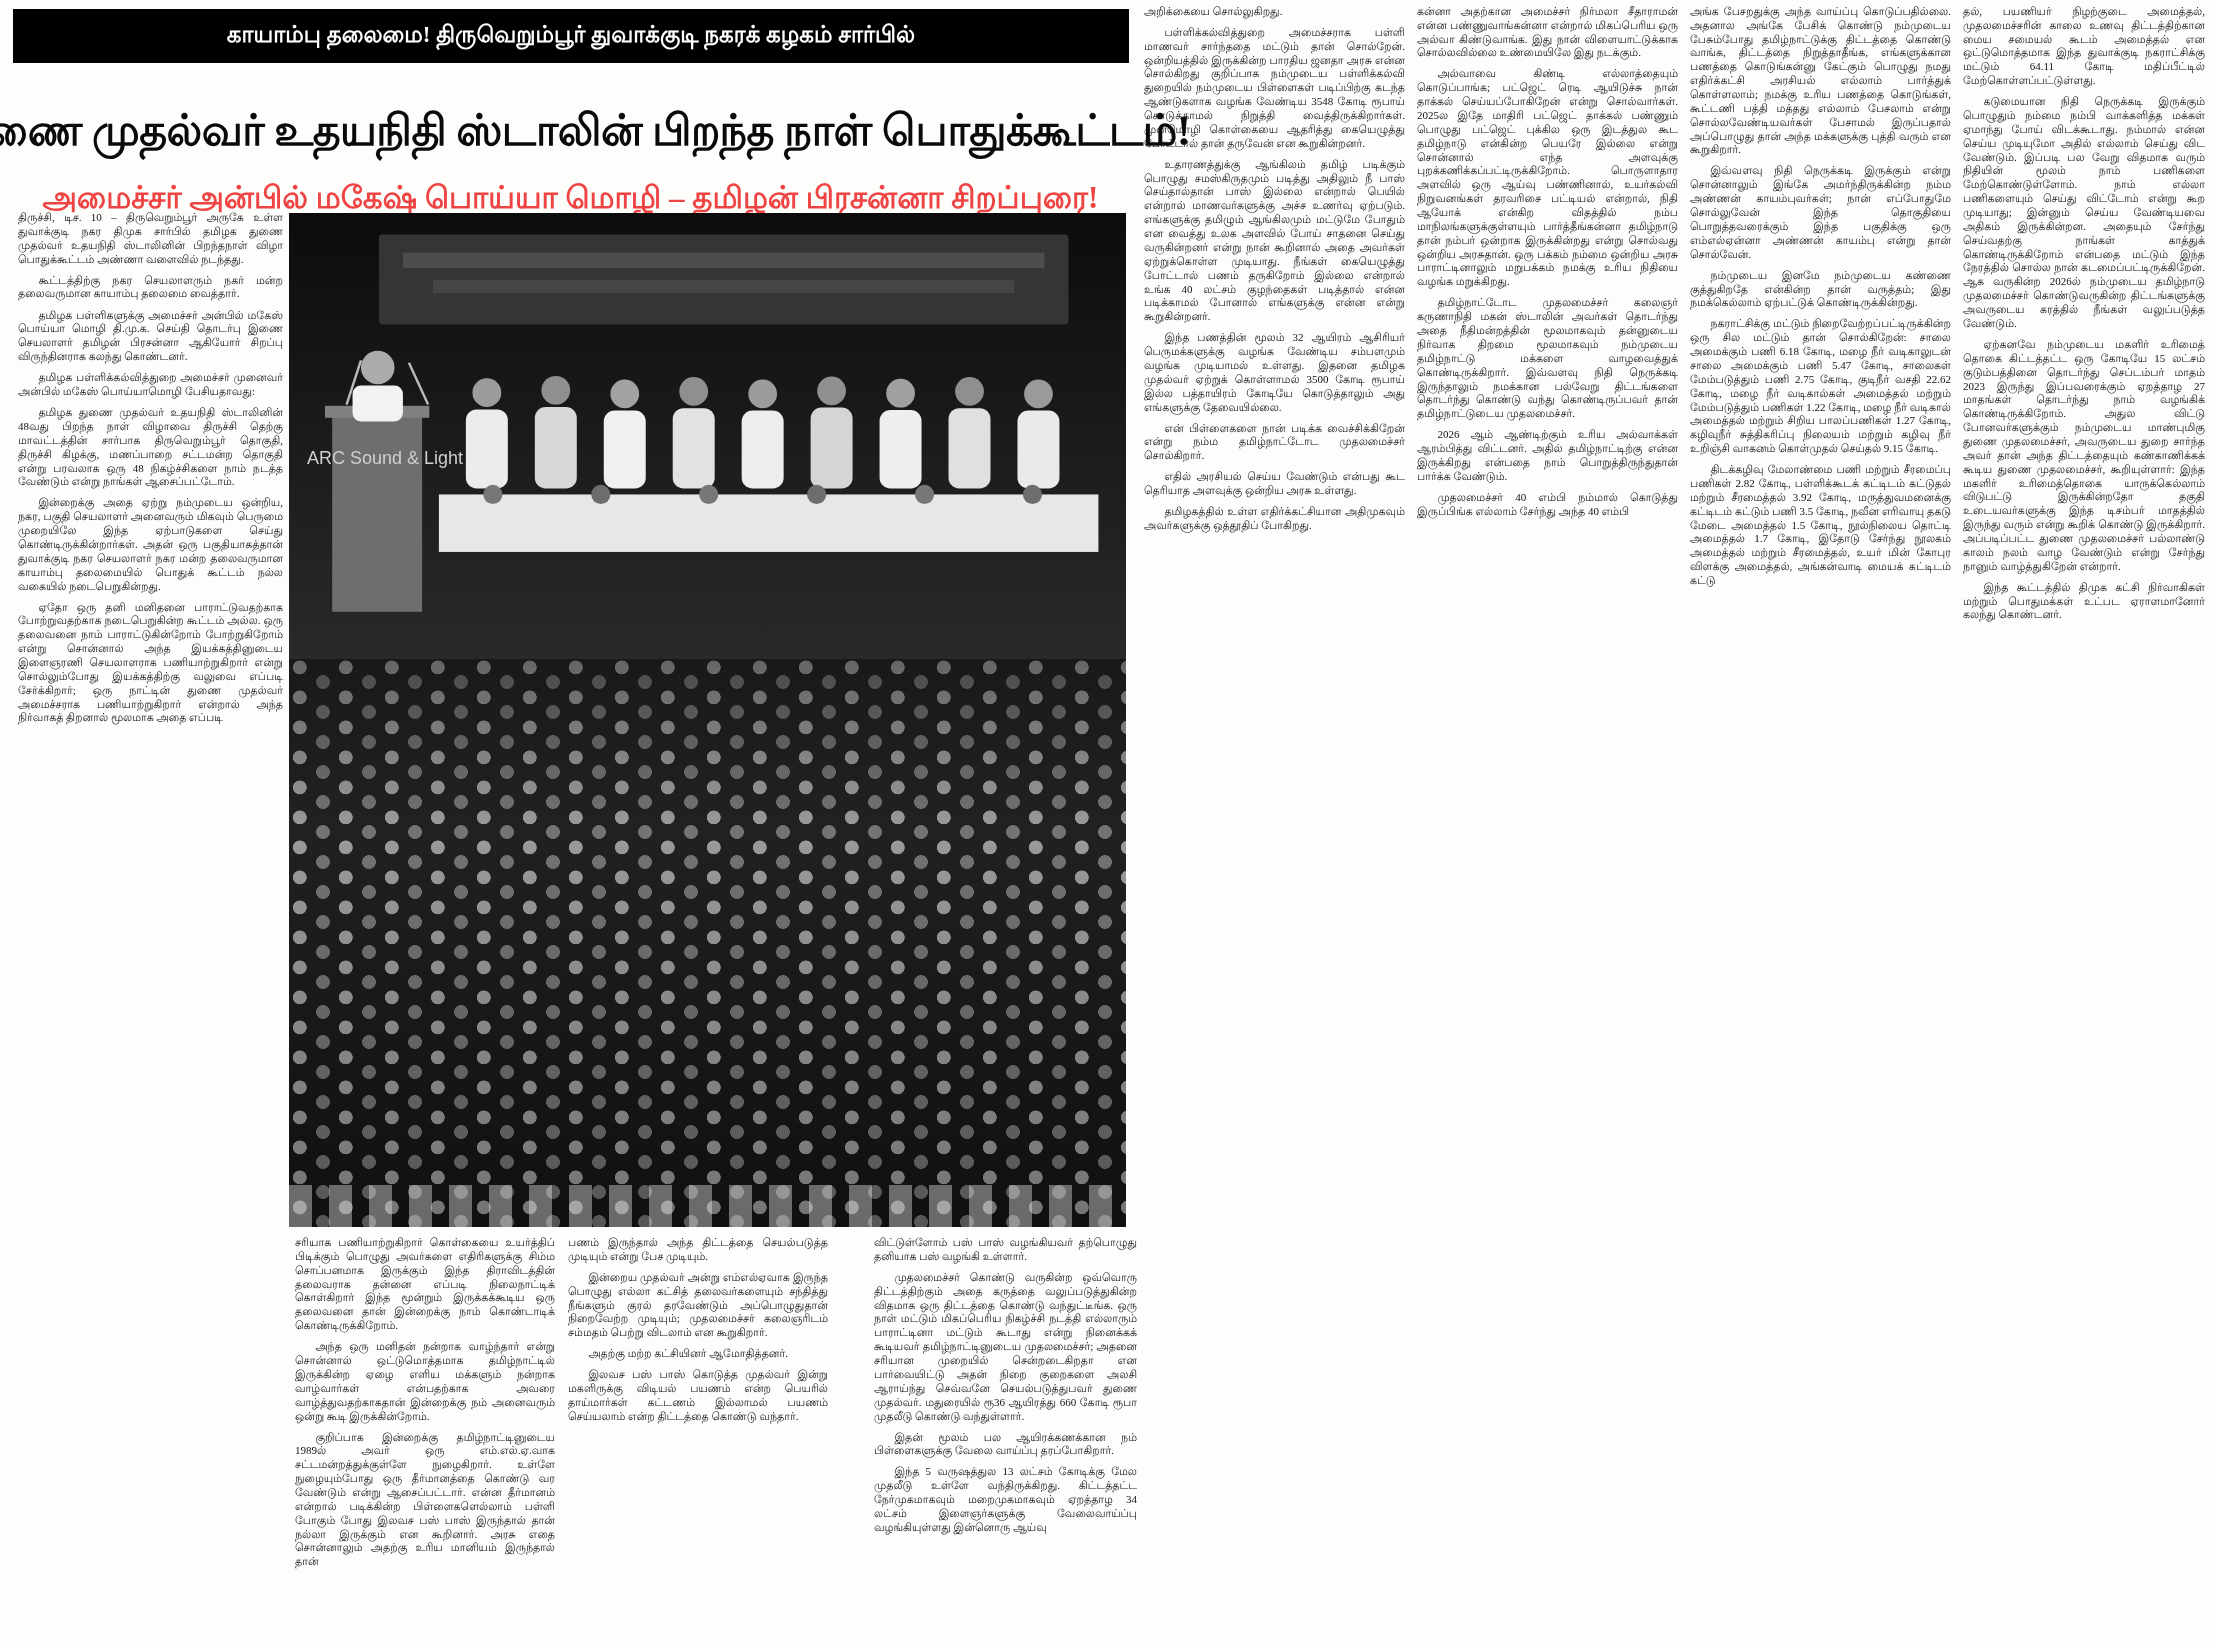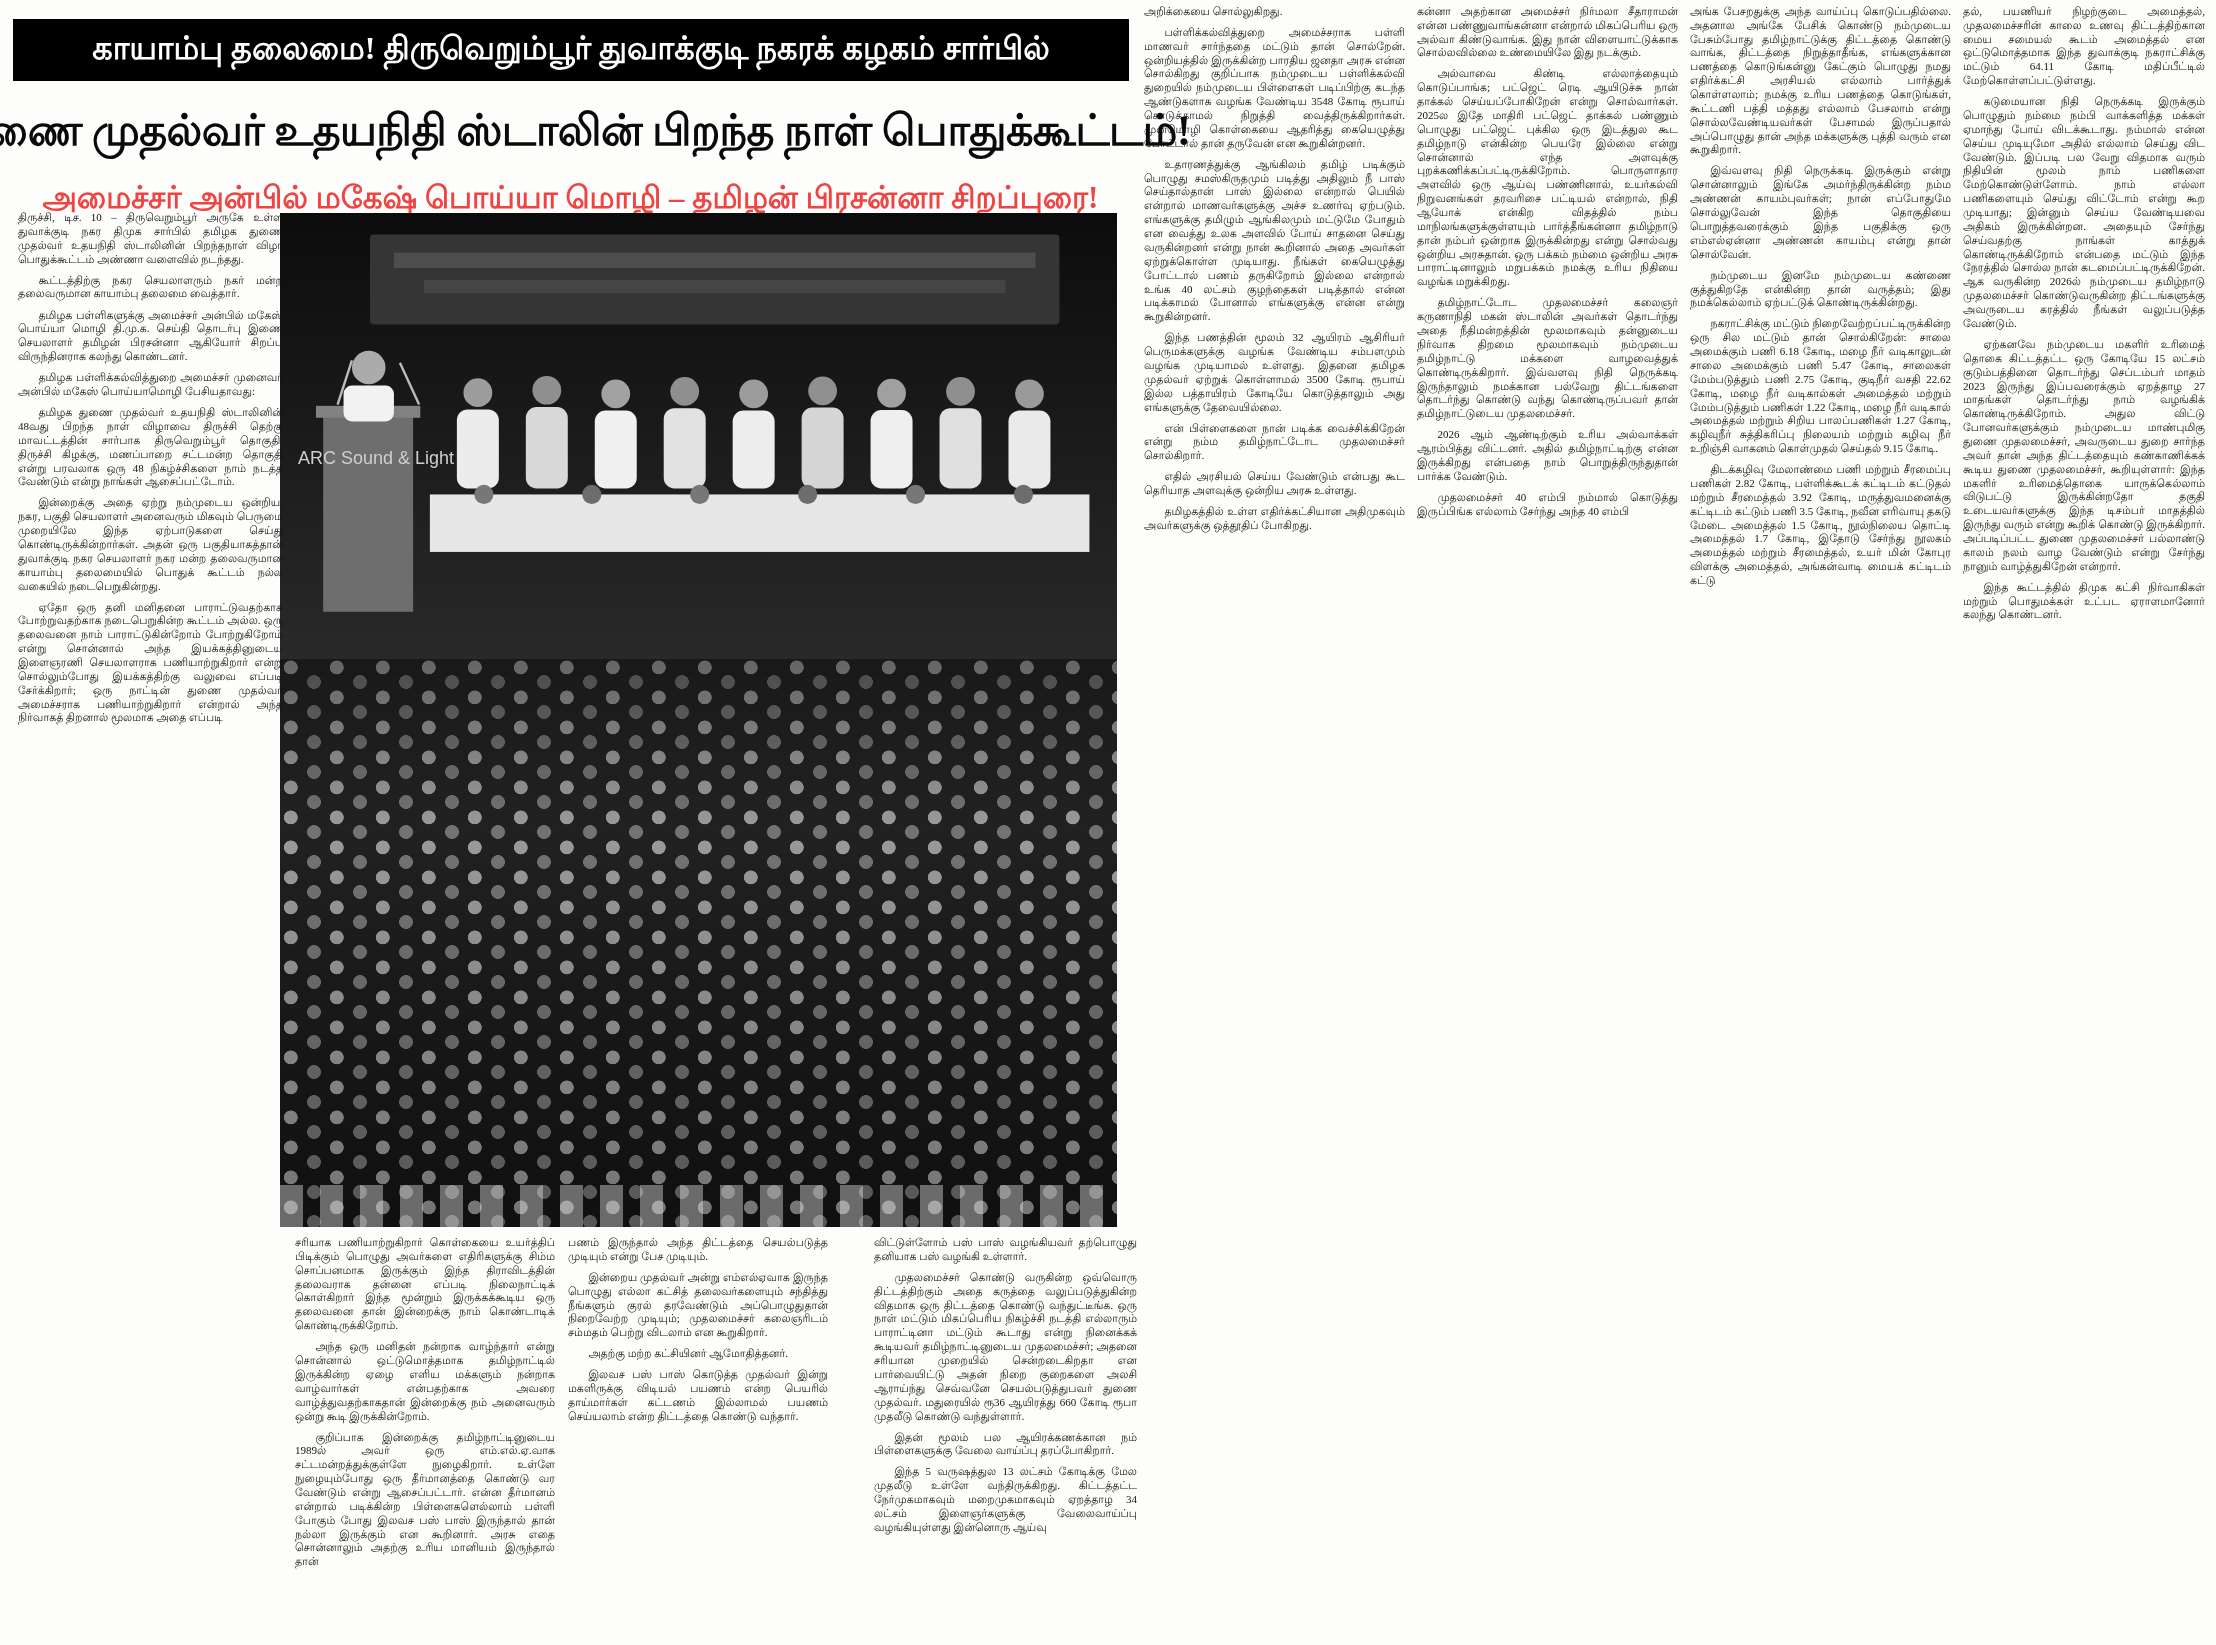--- a/index.html
+++ b/index.html
@@ -6,24 +6,24 @@
   .page{
     position:relative;
     width:2216px;height:1646px;
     background:#fdfdfb;
     color:#111111;
     font-family:"Liberation Serif","DejaVu Serif",serif;
     overflow:hidden;
   }
   
   .kicker{
-    position:absolute;left:13px;top:19px;width:1116px;height:62px;
+    position:absolute;left:13px;top:9px;width:1116px;height:54px;
     background:#000000;color:#ffffff;
     display:flex;align-items:center;justify-content:center;
-    font-weight:700;font-size:32px;white-space:nowrap;
+    font-weight:700;font-size:23px;white-space:nowrap;
   }
   .headline{
     position:absolute;left:8.4px;top:67px;width:1124px;height:76px;
     display:flex;align-items:center;justify-content:center;
     font-weight:800;font-size:43px;letter-spacing:-0.6px;white-space:nowrap;
     color:#0a0a0a;
   }
   .subhead{
     position:absolute;left:8.4px;top:146px;width:1124px;height:56px;
     display:flex;align-items:center;justify-content:center;
@@ -41,21 +41,21 @@
   .c1{left:18px;  top:211px;  width:265px; height:1426px;}
   .c2{left:295px; top:1236px; width:260px; height:403px;}
   .c3{left:568px; top:1236px; width:260px; height:403px;}
   .c4{left:841px;top:1236px; width:263px; height:403px;margin-left:33px;}
   .c5{left:1144px;top:4.8px;    width:261px; height:1636px;}
   .c6{left:1417px;top:4.8px;    width:261px; height:1636px;}
   .c7{left:1690px;top:4.8px;    width:261px; height:1636px;}
   .c8{left:1963px;top:4.8px;    width:242px; height:1636px;}
   
   .photo{
-    position:absolute;left:280px;top:213px;width:837px;height:1014px;
+    position:absolute;left:289px;top:213px;width:837px;height:1014px;
     background:#141414;overflow:hidden;
   }
   .photo svg{position:absolute;left:0;top:0;width:100%;height:45%;}
   .crowd{
     position:absolute;left:0;right:0;top:44%;bottom:0;
     background-color:#1b1b1b;
     background-image:
       radial-gradient(circle at 10.8px 8.4px, #9a9a9a 6.6px, rgba(0,0,0,0) 7.2px),
       radial-gradient(circle at 34px 23px, #737373 6.6px, rgba(0,0,0,0) 7.2px),
       linear-gradient(180deg,#262626 0%,#151515 100%);

